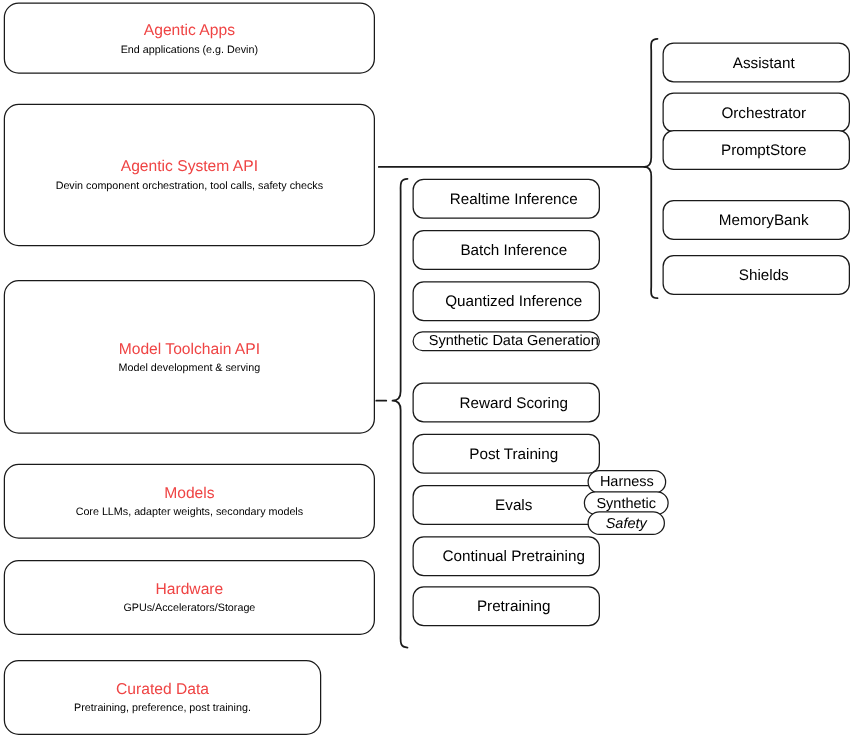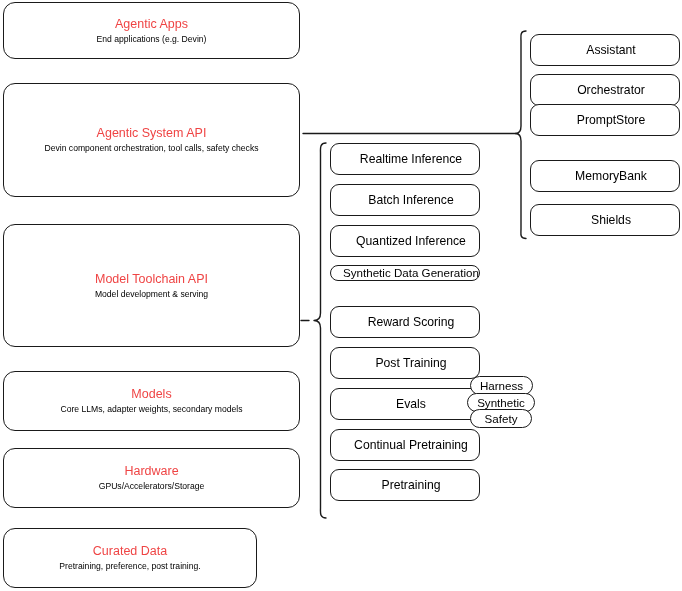--- a/index.html
+++ b/index.html
@@ -190,21 +190,21 @@
   <div class="capsule" style="left:330px; top:388px; width:150px; height:32px;">Evals</div>
 
   <div class="capsule" style="left:330px; top:429px; width:150px; height:32px;">Continual Pretraining</div>
 
   <div class="capsule" style="left:330px; top:469px; width:150px; height:32px;">Pretraining</div>
 
   <div class="pill" style="left:470px; top:376px; width:63px; height:19px;">Harness</div>
 
   <div class="pill" style="left:467px; top:393px; width:68px; height:19px;">Synthetic</div>
 
-  <div class="pill" style="left:470px; top:409px; width:62px; height:19px;">Safety</div>
+  <div class="pill" style="left:470px; top:409px; width:62px; height:19px;font-style:italic;">Safety</div>
 
   <div class="capsule" style="left:530px; top:34px; width:150px; height:32px;">Assistant</div>
 
   <div class="capsule" style="left:530px; top:74px; width:150px; height:32px;">Orchestrator</div>
 
   <div class="capsule" style="left:530px; top:104px; width:150px; height:32px;">PromptStore</div>
 
   <div class="capsule" style="left:530px; top:160px; width:150px; height:32px;">MemoryBank</div>
 
   <div class="capsule" style="left:530px; top:204px; width:150px; height:32px;">Shields</div>

